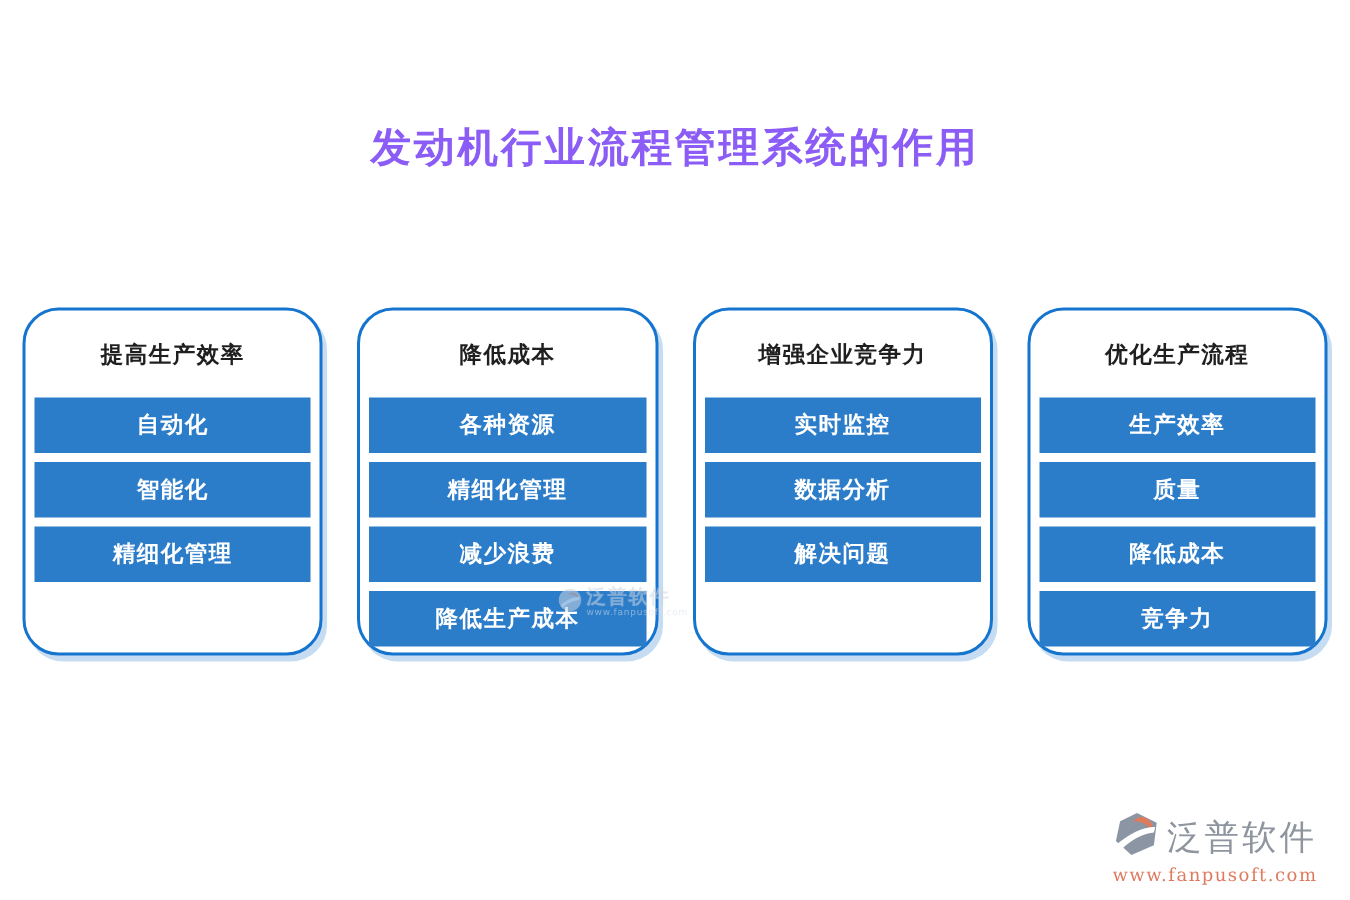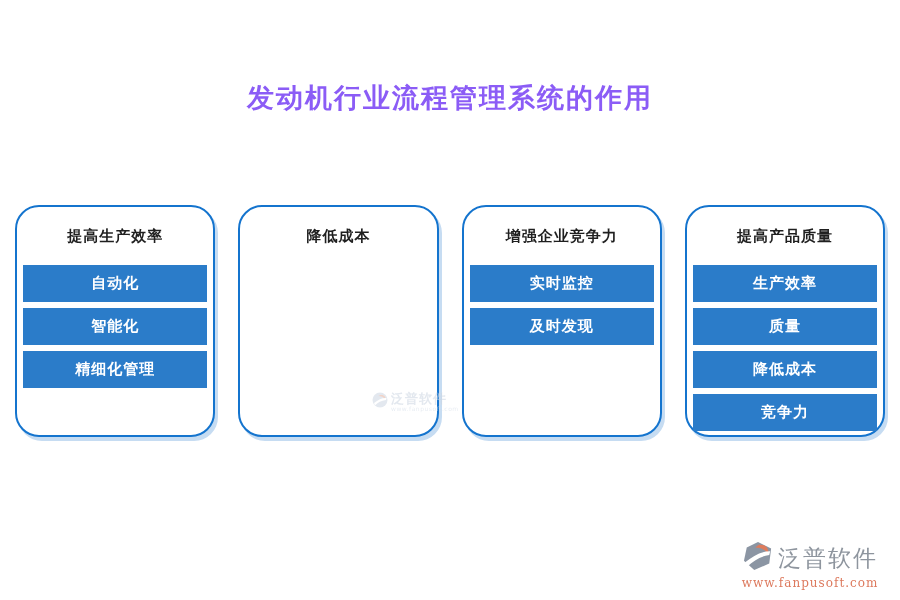--- a/index.html
+++ b/index.html
@@ -72,32 +72,39 @@
       <div class="card-header">提高生产效率</div>
       <div class="card-items">
         <div class="item">自动化</div>
         <div class="item">智能化</div>
         <div class="item">精细化管理</div>
       </div>
     </div>
 
     <div class="card">
       <div class="card-header">降低成本</div>
+      <div class="card-items">
+        <div class="item">各种资源</div>
+        <div class="item">精细化管理</div>
+        <div class="item">减少浪费</div>
+        <div class="item">降低生产成本</div>
+      </div>
     </div>
 
     <div class="card">
       <div class="card-header">增强企业竞争力</div>
       <div class="card-items">
         <div class="item">实时监控</div>
-        <div class="item">及时发现</div>
+        <div class="item">数据分析</div>
+        <div class="item">解决问题</div>
       </div>
     </div>
 
     <div class="card">
-      <div class="card-header">提高产品质量</div>
+      <div class="card-header">优化生产流程</div>
       <div class="card-items">
         <div class="item">生产效率</div>
         <div class="item">质量</div>
         <div class="item">降低成本</div>
         <div class="item">竞争力</div>
       </div>
     </div>
 
   </div>
 

